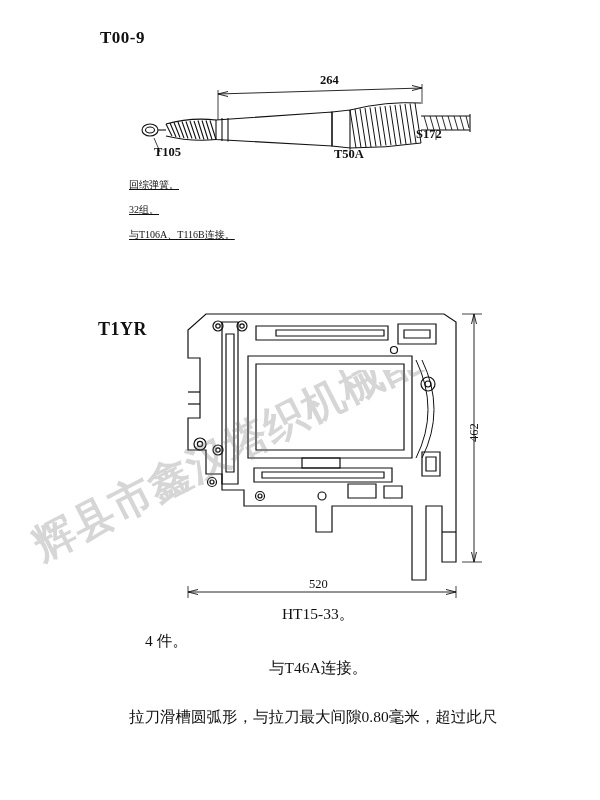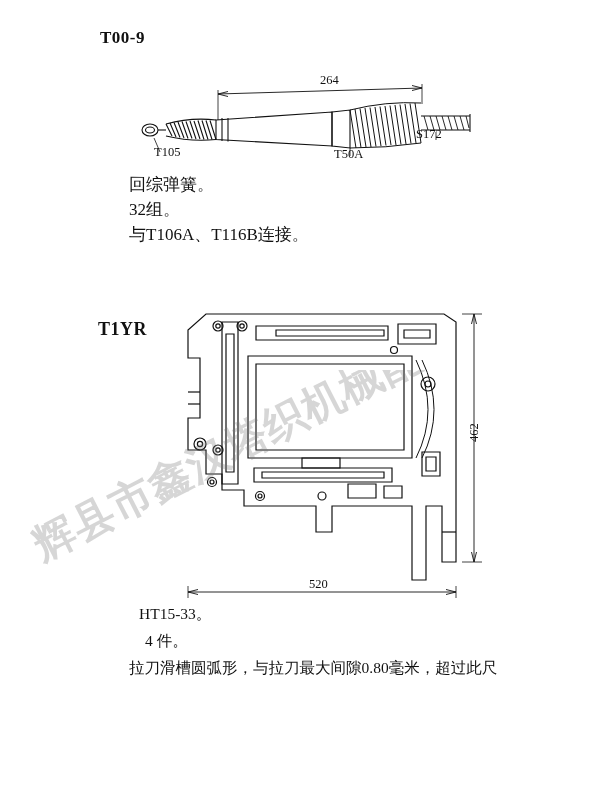--- a/index.html
+++ b/index.html
@@ -31,29 +31,31 @@
     font-weight: bold;
     letter-spacing: 0.5px;
   }
 
   .spring-area {
     position: absolute;
     left: 120px;
     top: 68px;
     width: 340px;
     height: 90px;
+    font-weight: bold;
   }
 
   .sec1-text {
     position: absolute;
     left: 113px;
     top: 172px;
-    font-size: 17px;
+    font-size: 10px;
     line-height: 25px;
     font-family: "Liberation Serif", serif;
+    text-decoration: underline;
   }
   .sec1-text div { white-space: nowrap; }
 
   
   .sec2-title {
     position: absolute;
     left: 82px;
     top: 277px;
     font-size: 18px;
     font-weight: bold;
@@ -71,23 +73,23 @@
 
   .sec2-text {
     position: absolute;
     left: 113px;
     top: 600px;
     font-size: 15.5px;
     line-height: 27px;
   }
   .sec2-text div { white-space: nowrap; }
   .sec2-text .indent1 { padding-left: 0px; }
-  .sec2-text .indent2 { padding-left: 10px; }
+  .sec2-text .indent2 { padding-left: 10px; text-align: center; }
   .sec2-text .indent3 { padding-left: 16px; }
-  .sec2-text .last { padding-left: 0px; font-size: 15.5px; }
+  .sec2-text .last { padding-left: 0px; font-size: 15.5px; margin-top: 22px; }
 
   
   .watermark {
     position: absolute;
     left: 0px;
     top: 370px;
     width: 600px;
     height: 330px;
     pointer-events: none;
     overflow: hidden;
@@ -242,16 +244,17 @@
     </svg>
   </div>
 
   <div class="watermark">
     <span>辉县市鑫汉塔织机械配件有限公司</span>
   </div>
 
   <div class="sec2-text">
     <div class="indent2">HT15-33。</div>
     <div class="indent3">4 件。</div>
+    <div class="indent2">与T46A连接。</div>
     <div class="last">拉刀滑槽圆弧形，与拉刀最大间隙0.80毫米，超过此尺</div>
   </div>
 
 </div>
 
 </body></html>

